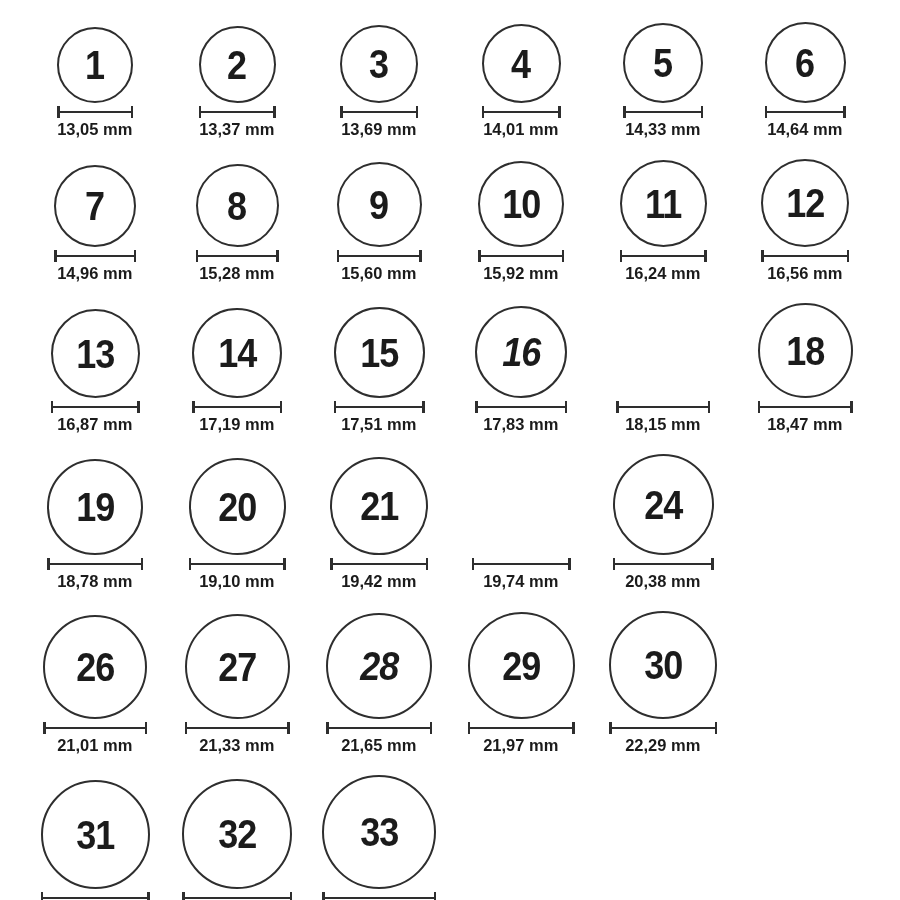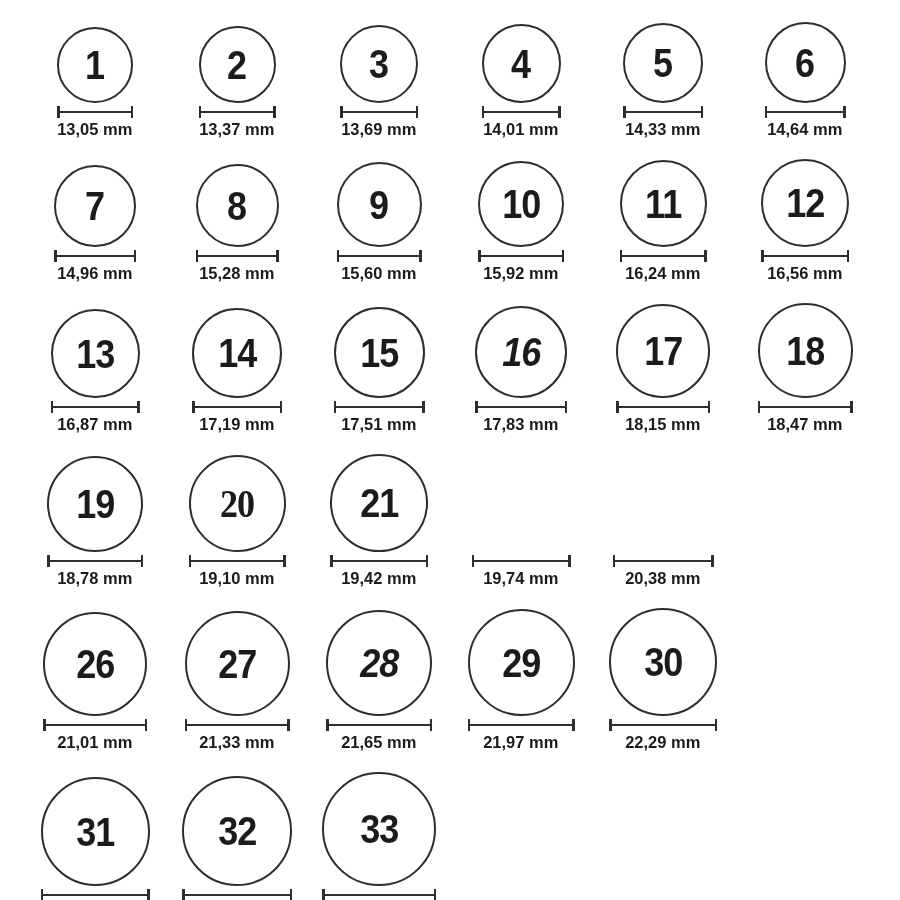--- a/index.html
+++ b/index.html
@@ -251,23 +251,20 @@
       <span class="num">16</span>
     </div>
     <div class="measure" style="width: 92px;">
       <span class="tick"></span>
       <span class="bar"></span>
       <span class="tick"></span>
     </div>
     <div class="mm-label">17,83 mm</div>
   </div>
       <div class="cell">
-    <div class="ring" style="width: 94px; height: 94px;">
-      <span class="num">17</span>
-    </div>
     <div class="measure" style="width: 94px;">
       <span class="tick"></span>
       <span class="bar"></span>
       <span class="tick"></span>
     </div>
     <div class="mm-label">18,15 mm</div>
   </div>
       <div class="cell">
     <div class="ring" style="width: 95px; height: 95px;">
       <span class="num">18</span>
@@ -286,21 +283,21 @@
       <span class="num">19</span>
     </div>
     <div class="measure" style="width: 96px;">
       <span class="tick"></span>
       <span class="bar"></span>
       <span class="tick"></span>
     </div>
     <div class="mm-label">18,78 mm</div>
   </div>
       <div class="cell">
-    <div class="ring" style="width: 97px; height: 97px; font-family: Liberation Serif, serif;">
+    <div class="ring" style="width: 97px; height: 97px;">
       <span class="num">20</span>
     </div>
     <div class="measure" style="width: 97px;">
       <span class="tick"></span>
       <span class="bar"></span>
       <span class="tick"></span>
     </div>
     <div class="mm-label">19,10 mm</div>
   </div>
       <div class="cell">
@@ -316,20 +313,23 @@
   </div>
       <div class="cell">
     <div class="measure" style="width: 99px;">
       <span class="tick"></span>
       <span class="bar"></span>
       <span class="tick"></span>
     </div>
     <div class="mm-label">19,74 mm</div>
   </div>
       <div class="cell">
+    <div class="ring" style="width: 101px; height: 101px;">
+      <span class="num">24</span>
+    </div>
     <div class="measure" style="width: 101px;">
       <span class="tick"></span>
       <span class="bar"></span>
       <span class="tick"></span>
     </div>
     <div class="mm-label">20,38 mm</div>
   </div>
     </div>
     <div class="row">
       <div class="cell">

